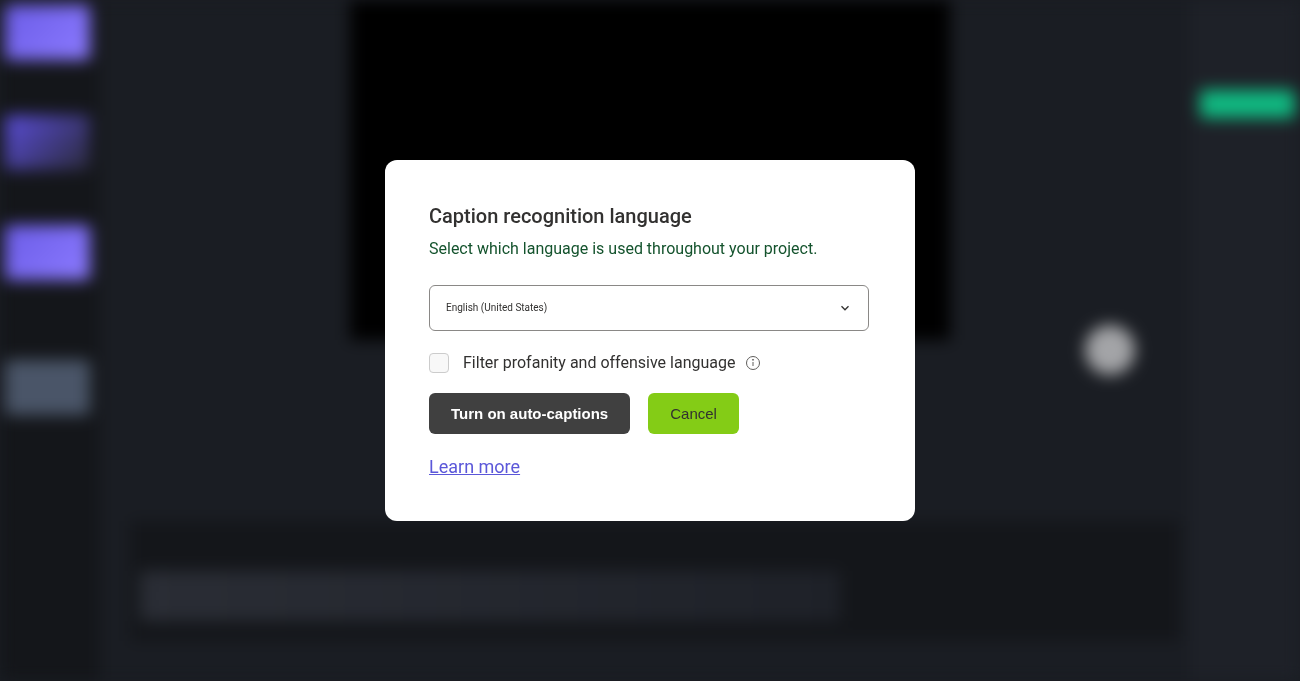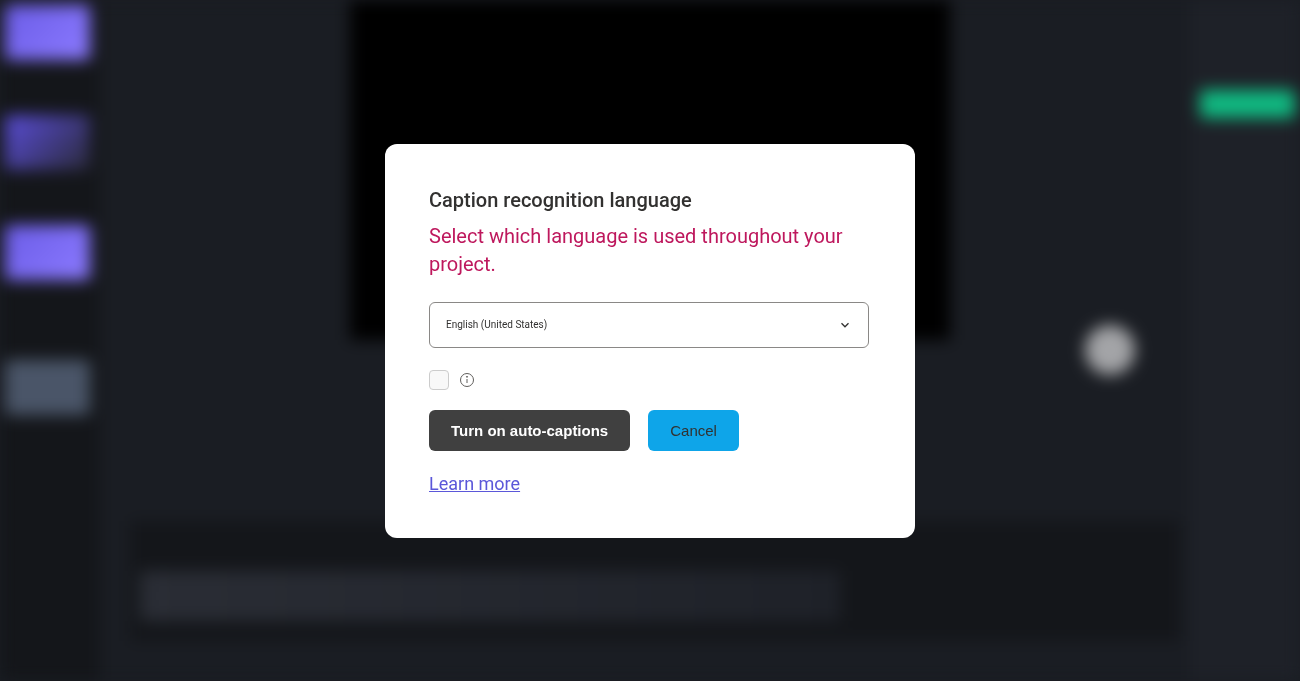--- a/index.html
+++ b/index.html
@@ -123,22 +123,22 @@
     }
     
     .modal-title {
       font-size: 20px;
       font-weight: 500;
       color: #323130;
       margin-bottom: 10px;
     }
     
     .modal-description {
-      font-size: 20px;
-      color: #be185d;
+      font-size: 16px;
+      color: #14532d;
       margin-bottom: 24px;
       line-height: 1.4;
     }
     
     .dropdown {
       width: 440px;
       height: 46px;
       border: 1px solid #8a8886;
       border-radius: 6px;
       display: flex;
@@ -213,21 +213,21 @@
       color: #ffffff;
       border: none;
       border-radius: 6px;
       padding: 12px 22px;
       font-size: 15px;
       font-weight: 600;
       cursor: pointer;
     }
     
     .btn-secondary {
-      background: #0ea5e9;
+      background: #84cc16;
       color: #323130;
       border: none;
       border-radius: 6px;
       padding: 12px 22px;
       font-size: 15px;
       font-weight: 500;
       cursor: pointer;
     }
     
     .learn-more {
@@ -267,20 +267,21 @@
       <span class="dropdown-text">English (United States)</span>
       <span class="chevron">
         <svg viewBox="0 0 16 16" fill="none" stroke="#323130" stroke-width="1.5">
           <path d="M4 6 L8 10 L12 6"></path>
         </svg>
       </span>
     </div>
     
     <div class="checkbox-row">
       <div class="checkbox"></div>
+      <span class="checkbox-label">Filter profanity and offensive language</span>
       <span class="info-icon">
         <svg viewBox="0 0 16 16" fill="none" stroke="#605e5c" stroke-width="1">
           <circle cx="8" cy="8" r="6.5"></circle>
           <line x1="8" y1="7" x2="8" y2="11"></line>
           <circle cx="8" cy="4.8" r="0.5" fill="#605e5c"></circle>
         </svg>
       </span>
     </div>
     
     <div class="button-row">

